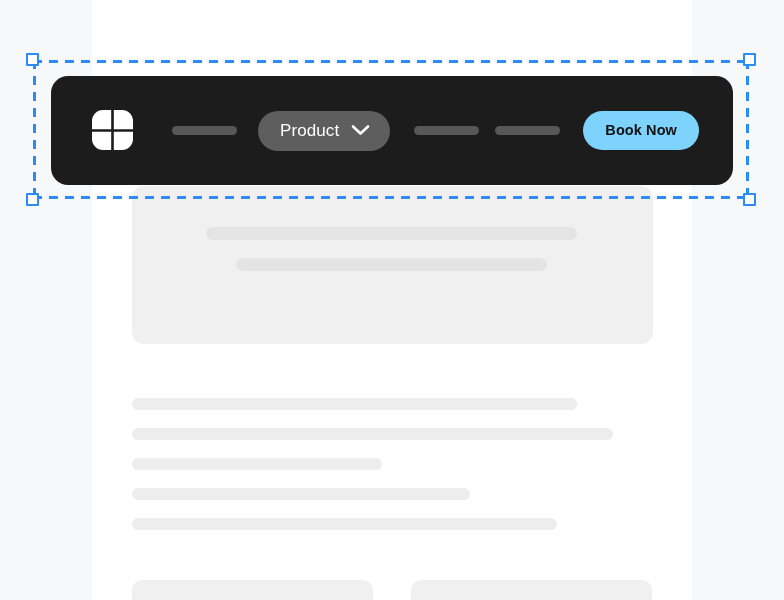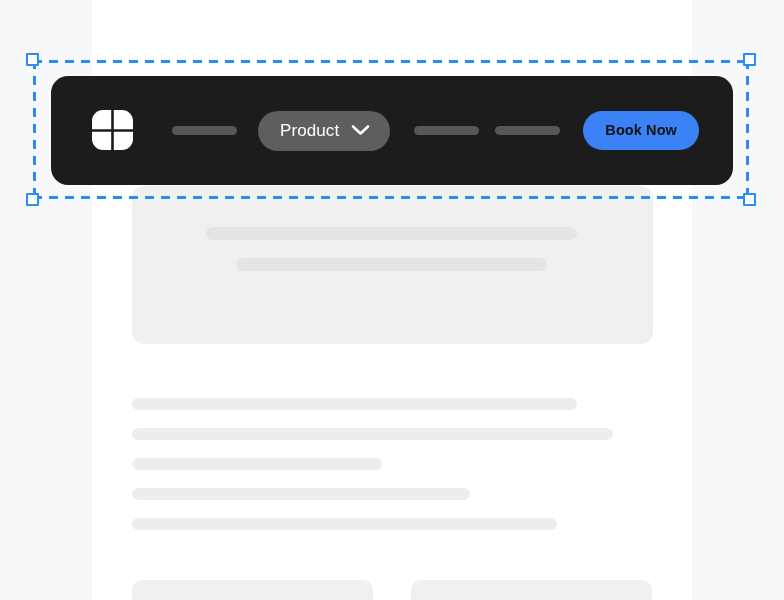--- a/index.html
+++ b/index.html
@@ -129,21 +129,21 @@
     font-size: 17px;
     font-weight: 500;
     letter-spacing: 0.1px;
     line-height: 1;
     white-space: nowrap;
   }
   #product-dropdown .chev { display: block; }
 
   #book-now {
     flex: 0 0 auto;
-    background: #3b82f6;
+    background: #7dd3fc;
     color: #111111;
     border: none;
     border-radius: 22px;
     padding: 12px 22px;
     font-family: "Liberation Sans", sans-serif;
     font-size: 14.5px;
     font-weight: 700;
     letter-spacing: 0.1px;
     line-height: 1;
     cursor: pointer;

